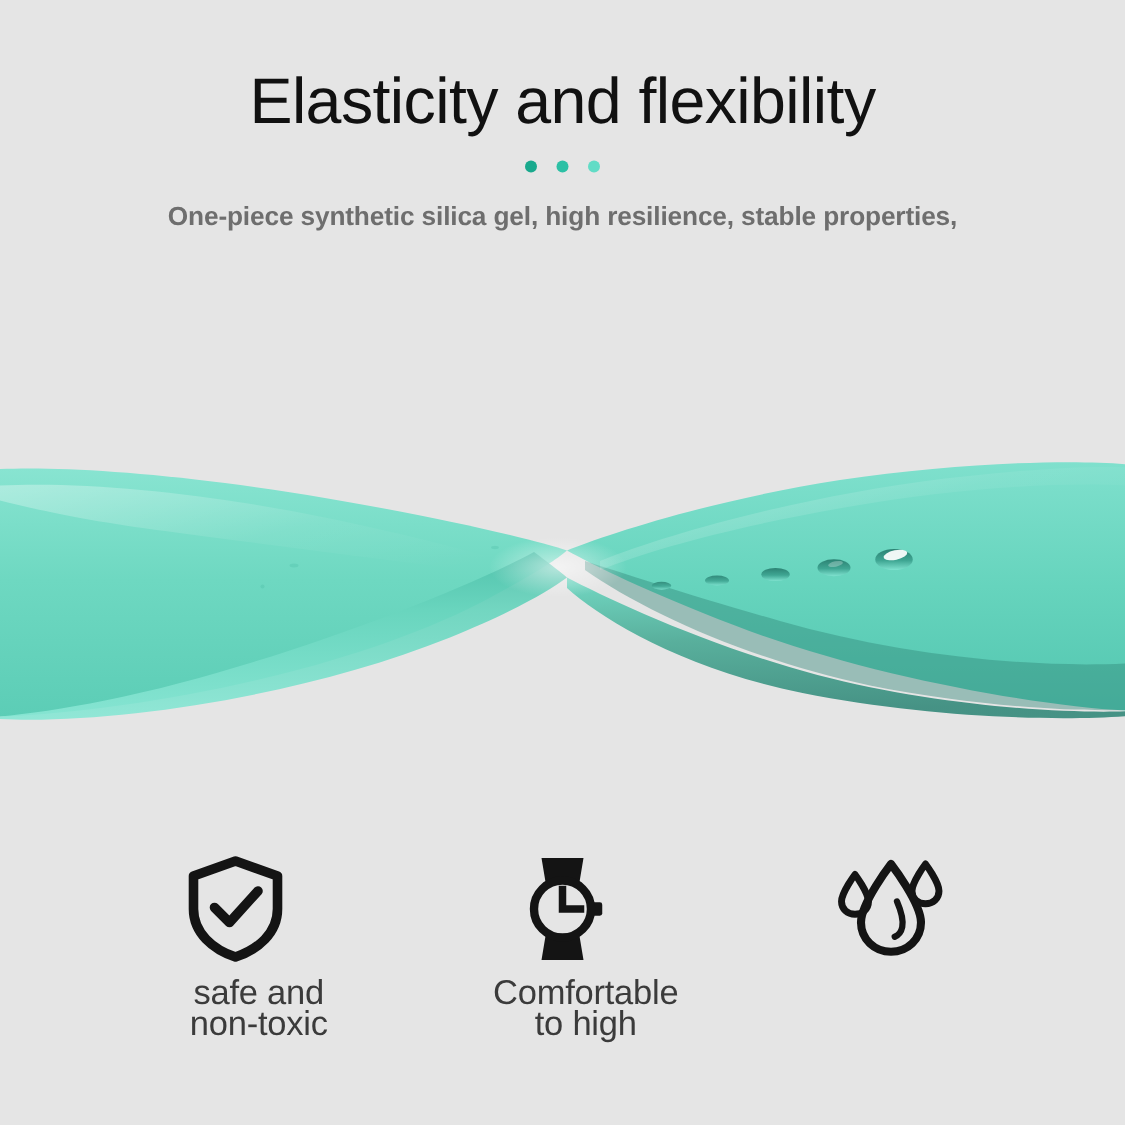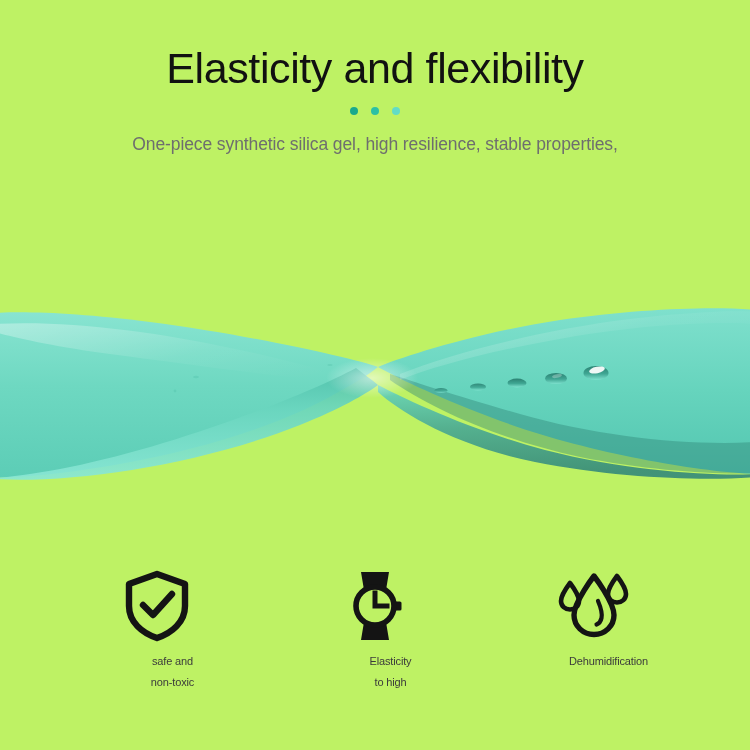--- a/index.html
+++ b/index.html
@@ -13,21 +13,21 @@
     background: #ffffff;
     font-family: "Liberation Sans", sans-serif;
     overflow: hidden;
     position: relative;
   }
 
   .page {
     position: relative;
     width: 750px;
     height: 750px;
-    background: #bef264;
+    background: #e5e5e5;
   }
 
   
   .header {
     position: absolute;
     top: 0;
     left: 0;
     width: 750px;
     text-align: center;
   }
@@ -58,21 +58,21 @@
     border-radius: 50%;
     display: block;
   }
 
   .subcopy {
     margin: 13px auto 0 auto;
     width: 660px;
     color: #6e6e6e;
     font-size: 17.5px;
     line-height: 31px;
-    font-weight: 400;
+    font-weight: 700;
     letter-spacing: -0.1px;
   }
   .subcopy .line {
     display: block;
     white-space: nowrap;
   }
 
   
   .hero {
     position: absolute;
@@ -111,21 +111,21 @@
     display: flex;
     align-items: center;
     justify-content: center;
   }
   .feature-icon svg {
     display: block;
   }
   .feature-label {
     margin-top: 9px;
     color: #3b3b3b;
-    font-size: 11px;
+    font-size: 23px;
     line-height: 21px;
     font-weight: 400;
     letter-spacing: -0.15px;
     margin-left: 31px;
   }
   .feature-label .l {
     display: block;
     white-space: nowrap;
   }
 </style>
@@ -284,37 +284,36 @@
           <path d="M23 52 C26.5 54.4 30 55.6 34 55.6 C38 55.6 41.5 54.4 45 52 L48 70 L20 70 Z" fill="#141414"></path>
 
           <rect x="53.5" y="31.5" width="7" height="9" rx="1.6" fill="#141414"></rect>
 
           <circle cx="34" cy="36" r="19" fill="none" stroke="#141414" stroke-width="5.6"></circle>
 
           <path d="M34 23 L34 36 L46 36" fill="none" stroke="#141414" stroke-width="5" stroke-linecap="square" stroke-linejoin="miter"></path>
         </svg>
       </div>
       <div class="feature-label">
-        <span class="l">Elasticity</span>
+        <span class="l">Comfortable</span>
         <span class="l">to high</span>
       </div>
     </div>
 
     <div class="feature">
       <div class="feature-icon">
         <svg width="80" height="72" viewBox="0 0 80 72">
 
           <path d="M17 13 C17 13 26 25 26 31 C26 36 22 39.5 17 39.5 C12 39.5 8 36 8 31 C8 25 17 13 17 13 Z" fill="none" stroke="#141414" stroke-width="4.6" stroke-linejoin="round"></path>
 
           <path d="M64 6 C64 6 73 18 73 24 C73 29 69 32.5 64 32.5 C59 32.5 55 29 55 24 C55 18 64 6 64 6 Z" fill="none" stroke="#141414" stroke-width="4.6" stroke-linejoin="round"></path>
 
           <path d="M41 6 C41 6 61 32, 61 45 C61 56, 52 64.5, 41 64.5 C30 64.5, 21 56, 21 45 C21 32, 41 6, 41 6 Z" fill="none" stroke="#141414" stroke-width="5.4" stroke-linejoin="round"></path>
 
           <path d="M45 31 C48 38, 49.5 43, 48.5 48 C47.8 51.5, 46 53.5, 43.5 54.5" fill="none" stroke="#141414" stroke-width="4.2" stroke-linecap="round"></path>
         </svg>
       </div>
       <div class="feature-label">
-        <span class="l">Dehumidification</span>
       </div>
     </div>
 
   </div>
 </div>
 
 </body></html>

